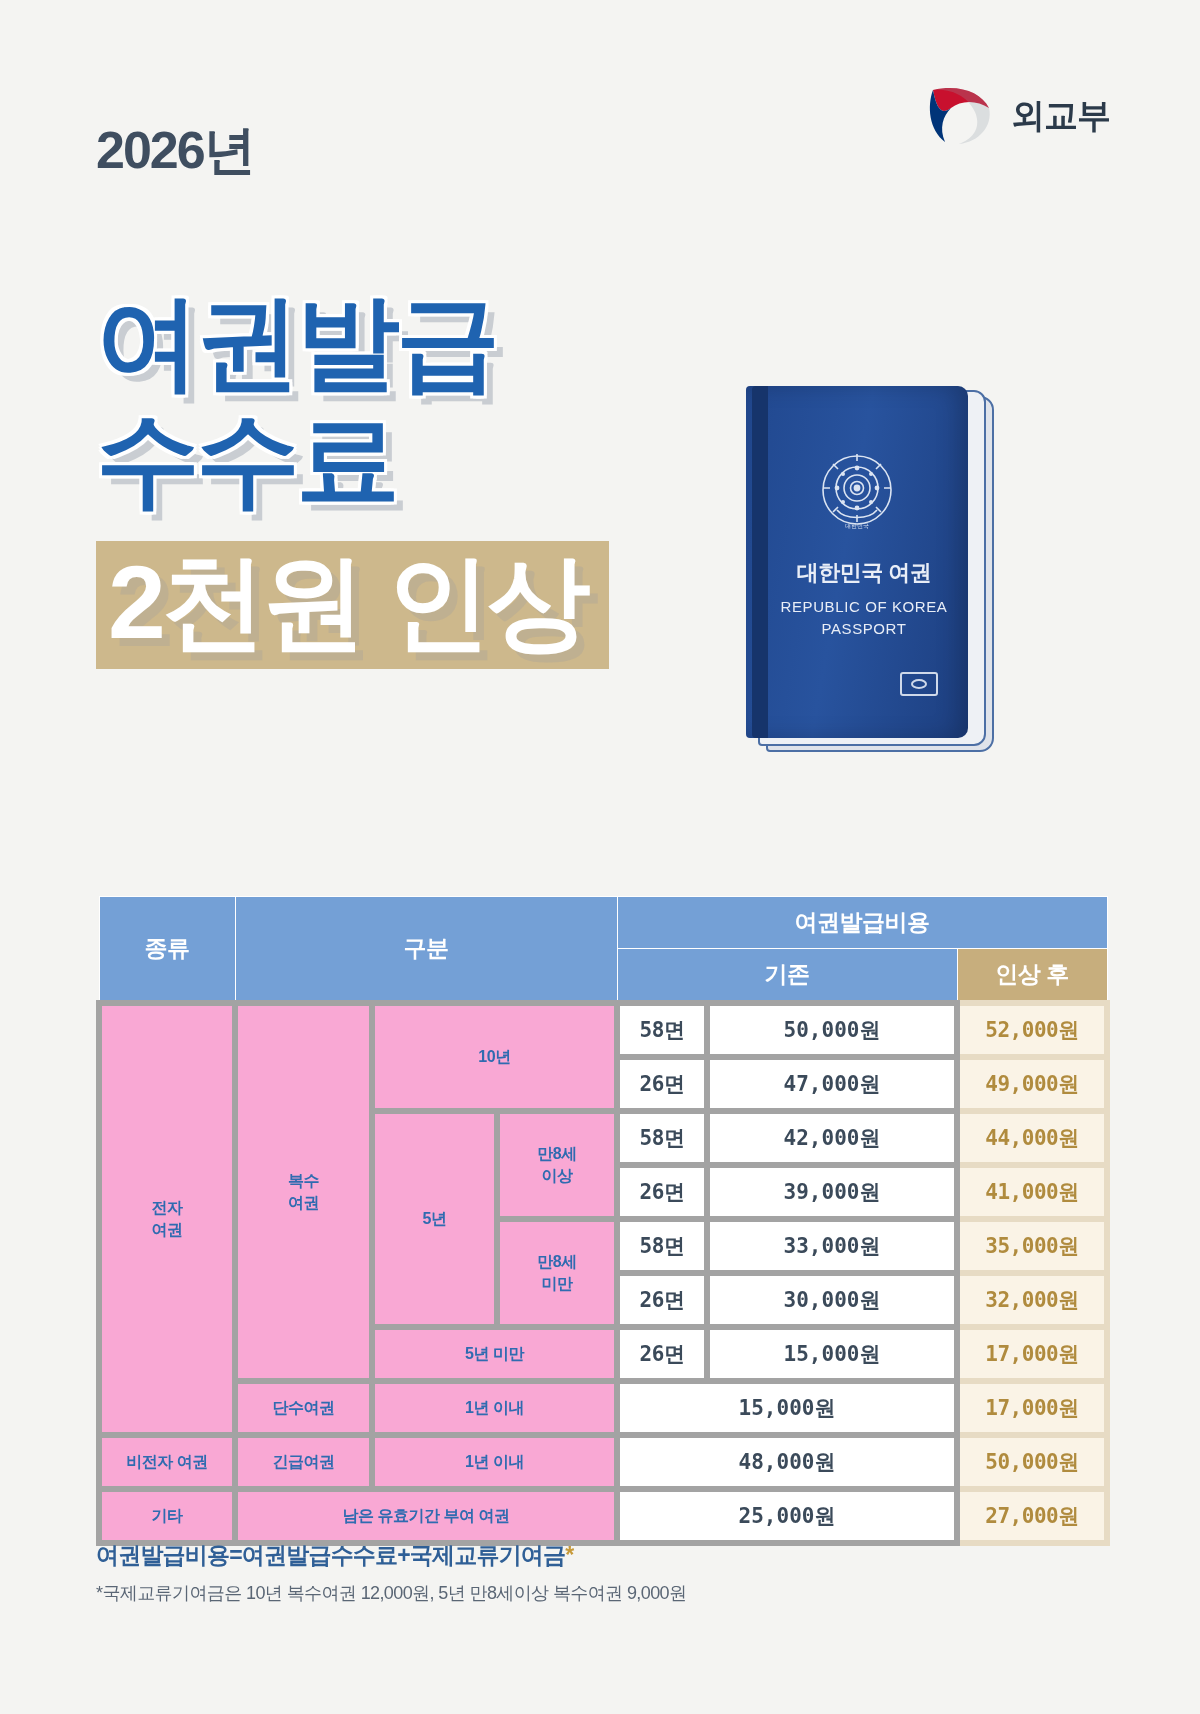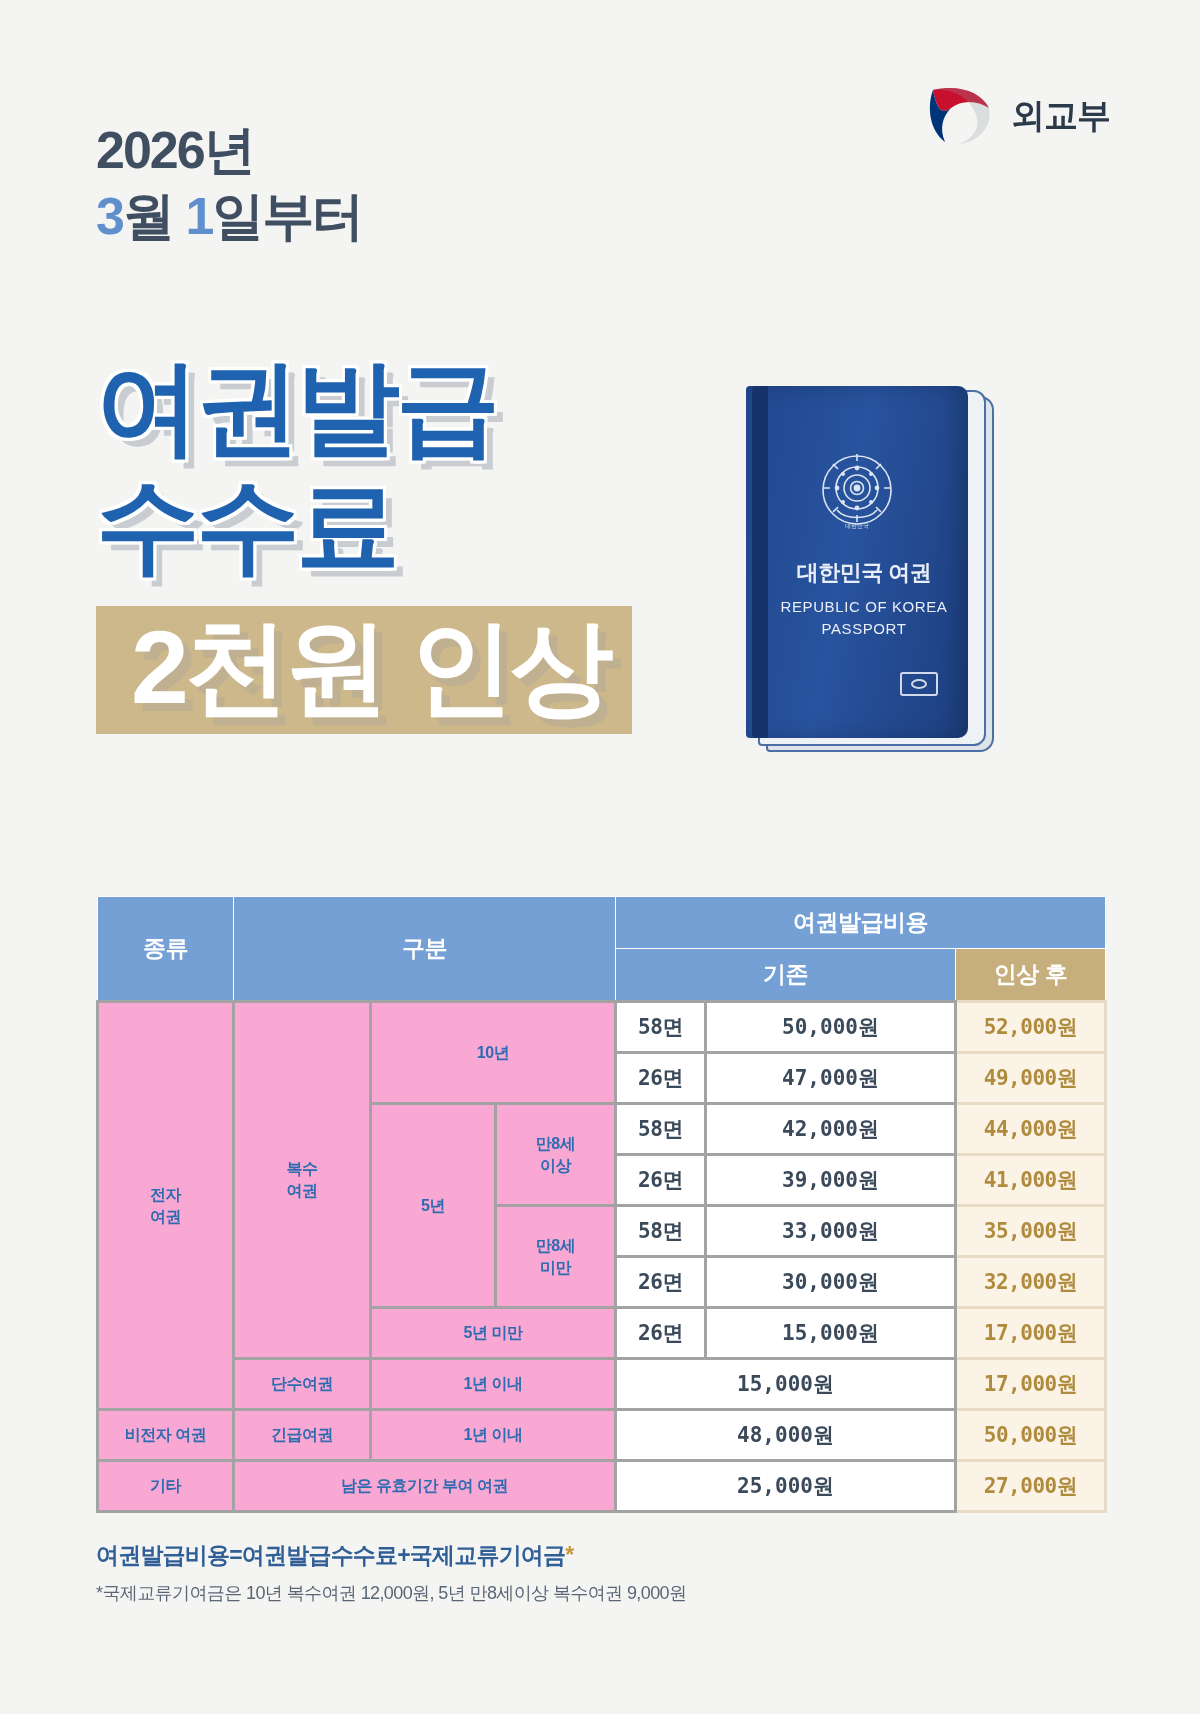--- a/index.html
+++ b/index.html
@@ -65,21 +65,21 @@
     color: #1f63b0;
     text-shadow:
       3px 0 0 #ffffff, -3px 0 0 #ffffff, 0 3px 0 #ffffff, 0 -3px 0 #ffffff,
       3px 3px 0 #ffffff, -3px 3px 0 #ffffff, 3px -3px 0 #ffffff, -3px -3px 0 #ffffff,
       9px 9px 0 #c9cdd2;
   }
   .highlight-line {
     display: inline-block;
     margin-top: 22px;
     background: #cdb88c;
-    padding: 6px 22px 12px 35px;
+    padding: 6px 22px 12px 12px;
     font-size: 104px;
     font-weight: bold;
     line-height: 1.06;
     letter-spacing: -4px;
     color: #ffffff;
     text-shadow: 8px 8px 0 rgba(180,170,150,0.55);
   }
 
   
   .passport {
@@ -214,21 +214,21 @@
     color: #3b4a5a;
     font-family: "DejaVu Sans Mono", monospace;
     font-size: 21px;
   }
   .fee-table tbody td.after {
     background: #faf3e6;
     color: #b08b3e;
     font-family: "DejaVu Sans Mono", monospace;
     font-size: 21px;
   }
-  .fee-table tbody tr td { border: 3px solid #a3a3a3; }
+  .fee-table tbody tr td { border: 6px solid #a3a3a3; }
   .fee-table tbody td.after { border-color: #e7dbc4; }
 
   
   .footnotes {
     position: absolute;
     left: 96px;
     top: 1540px;
     width: 1000px;
   }
   .foot-main {
@@ -254,23 +254,20 @@
       <path d="M10 8 C36 2 58 10 66 26 C54 18 38 18 28 26 C20 32 14 30 10 8 Z" fill="#c8102e"></path>
       <path d="M10 8 C14 30 20 32 28 26 C20 34 16 46 22 60 C6 48 4 24 10 8 Z" fill="#003478"></path>
       <path d="M66 26 C58 10 36 2 10 8 C30 6 46 16 52 30 C58 44 52 56 36 62 C56 60 70 44 66 26 Z" fill="#8f9aa6" opacity="0.25"></path>
     </svg>
   </div>
   <div class="ministry-name">외교부</div>
 </div>
 
 <div class="headline">
   <div class="date-line">2026년</div>
-  <div class="date-line">
-    <span class="accent">3</span><span>월 </span><span class="accent">1</span><span>일부터</span>
-  </div>
 
   <div class="title-block">
     <div class="big-line">여권발급</div>
     <div class="big-line">수수료</div>
     <div class="highlight-line">2천원 인상</div>
   </div>
 </div>
 
 <div class="passport">
   <div class="pp-back2"></div>

